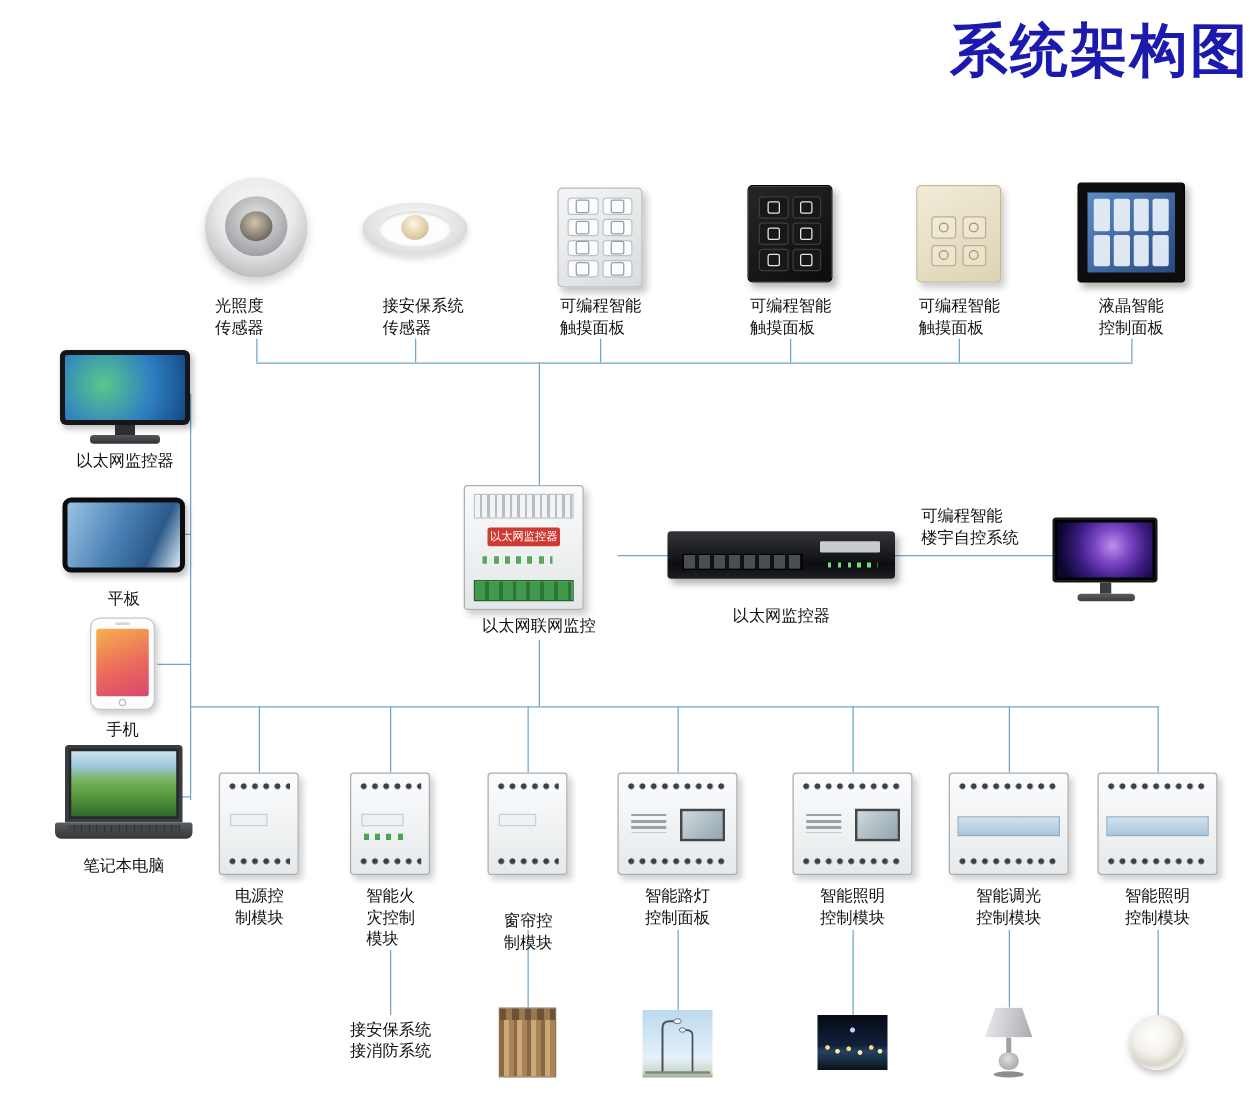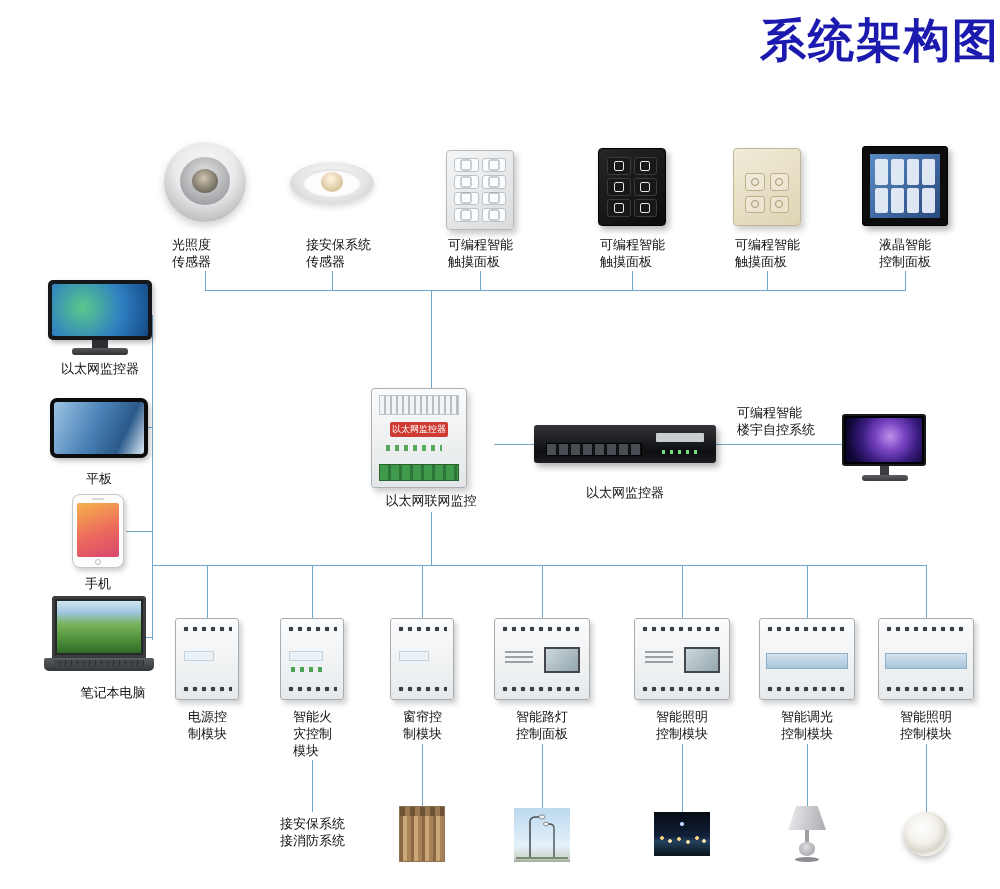--- a/index.html
+++ b/index.html
@@ -239,21 +239,21 @@
   </div>
   <div class="lbl c" style="left:38px;top:575px;width:120px">手机</div>
 
   <div class="dev" style="left:44px;top:596px;width:110px;height:78px">
     <div class="lap-screen">
         <div class="lap-img"></div>
       </div>
     <div class="lap-base"></div>
     <div class="lap-kb"></div>
   </div>
-  <div class="lbl c" style="left:53px;top:684px;width:120px">笔记本电脑</div>
+  <div class="lbl c" style="left:39px;top:684px;width:120px">笔记本电脑</div>
 
   <div class="gateway" style="left:371px;top:388px">
     <div class="gw-slots"></div>
     <div class="gw-tag">以太网监控器</div>
     <div class="gw-leds"></div>
     <div class="gw-terms"></div>
   </div>
   <div class="lbl c" style="left:371px;top:492px;width:120px">以太网联网监控</div>
 
   <div class="router" style="left:534px;top:425px">
@@ -310,21 +310,21 @@
     <div class="mod-terms top"></div>
     <div class="mod-band" style="top:34px;height:16px"></div>
     <div class="mod-terms bot"></div>
   </div>
 
   <div class="lbl" style="left:188px;top:708px">电源控
 制模块</div>
   <div class="lbl" style="left:293px;top:708px">智能火
 灾控制
 模块</div>
-  <div class="lbl" style="left:403px;top:708px">窗帘控
+  <div class="lbl" style="left:403px;top:728px">窗帘控
 制模块</div>
   <div class="lbl" style="left:516px;top:708px">智能路灯
 控制面板</div>
   <div class="lbl" style="left:656px;top:708px">智能照明
 控制模块</div>
   <div class="lbl" style="left:781px;top:708px">智能调光
 控制模块</div>
   <div class="lbl" style="left:900px;top:708px">智能照明
 控制模块</div>
 

